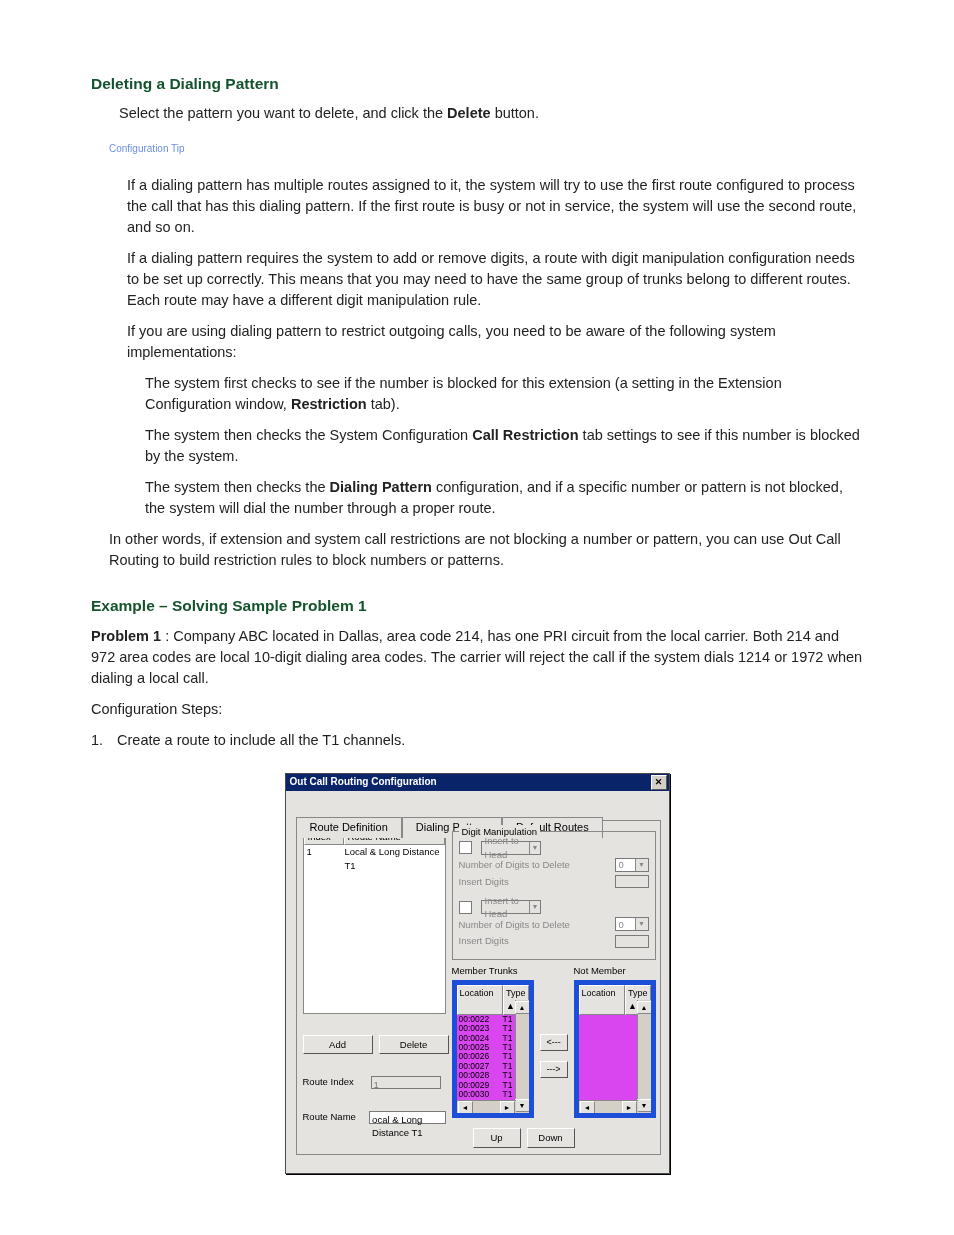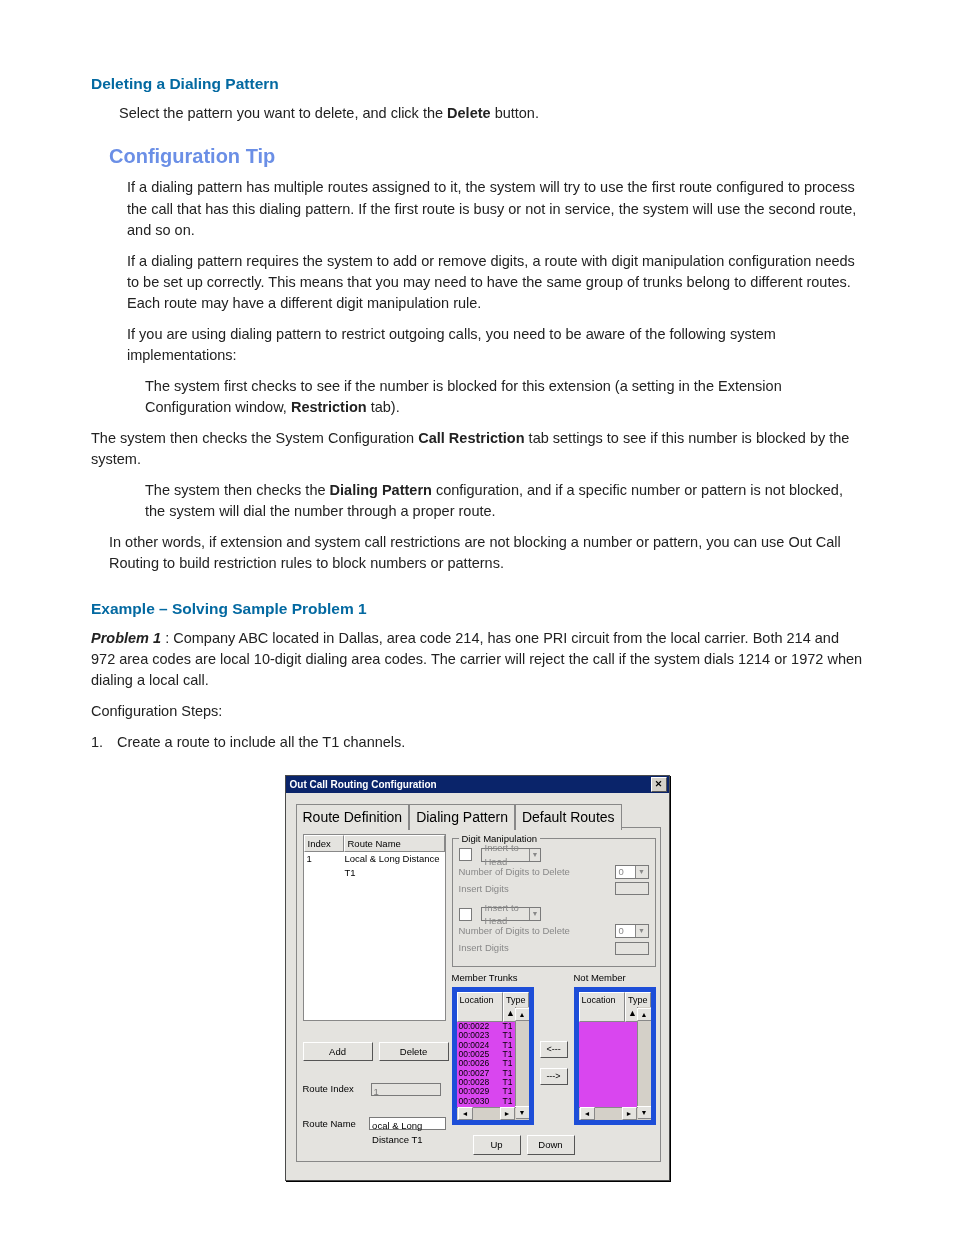--- a/index.html
+++ b/index.html
@@ -1,35 +1,35 @@
 <!DOCTYPE html>
 <html><head>
 <meta charset="utf-8">
 <style>
   body{margin:0;background:#fff;font-family:"Helvetica Neue",Arial,sans-serif;font-size:14.5px;color:#222;line-height:1.45}
   .page{width:954px;min-height:1235px;box-sizing:border-box;padding:49px 91px 60px 91px;position:relative}
   
-  .h3{font-size:15.5px;color:#0369a1;font-weight:700;margin:24px 0 8px 0}
-  .h4{font-size:20px;color:#6b8fe6;font-weight:700;margin:18px 0 6px 0}
+  .h3{font-size:15.5px;color:#14532d;font-weight:700;margin:24px 0 8px 0}
+  .h4{font-size:10px;color:#6b8fe6;font-weight:400;margin:18px 0 18px 0}
   
   p{margin:6px 0 10px 0}
   .intro{margin-left:28px}
   .indent1{margin-left:36px}
-  .bold-italic{font-weight:700;font-style:italic}
+  .bold-italic{font-weight:700;}
   .bold{font-weight:700}
   .num{display:inline-block;width:22px}
   
   .dlg-wrap{display:flex;justify-content:center;margin-top:22px}
   .dlg{width:383px;background:#e4e3df;border:1px solid #4a4a4a;box-shadow:1px 1px 0 #000}
   .titlebar{height:17px;background:linear-gradient(#0a246a,#0a246a);display:flex;align-items:center;padding:0 2px 0 4px;justify-content:space-between}
   .titlebar span.t{color:#fff;font-size:10px;font-weight:700}
   .closex{width:14px;height:13px;background:#d4d0c8;border:1px solid #fff;border-right-color:#555;border-bottom-color:#555;display:flex;align-items:center;justify-content:center;font-size:9px;font-weight:700;color:#000;line-height:1}
   .dlg-body{padding:6px 8px 18px 10px;font-size:9.5px;color:#000}
   .tabs{display:flex;gap:0;margin-top:2px}
-  .tab{font-size:14px;padding:2px 6px;border:1px solid #888;border-bottom:none;background:#e4e3df;position:relative;top:3px}
+  .tab{font-size:11px;padding:2px 13px;border:1px solid #888;border-bottom:none;background:#e4e3df;position:relative;top:18px}
   .tab.active{background:#e4e3df;z-index:2}
   .tabpanel{border:1px solid #888;background:#e4e3df;padding:6px;display:flex;gap:6px}
   
   .leftcol{width:143px;display:flex;flex-direction:column;gap:21px}
   .routelist{border:1px solid #888;background:#fff;height:185px;overflow:hidden}
   .routelist-hdr{display:flex;font-size:9.5px}
   .routelist-hdr div{border:1px solid #fff;border-right-color:#888;border-bottom-color:#888;background:#e4e3df;padding:1px 3px}
   .routelist-hdr .c1{width:32px}
   .routelist-hdr .c2{flex:1}
   .routelist-row{display:flex;font-size:9.5px}
@@ -87,21 +87,21 @@
 <div class="h4" style="margin-left:18px">Configuration Tip</div>
 <p class="indent1">If a dialing pattern has multiple routes assigned to it, the system will try to use the first route configured to process the call that has this dialing pattern. If the first route is busy or not in service, the system will use the second route, and so on.</p>
 <p class="indent1">If a dialing pattern requires the system to add or remove digits, a route with digit manipulation configuration needs to be set up correctly. This means that you may need to have the same group of trunks belong to different routes. Each route may have a different digit manipulation rule.</p>
 <p class="indent1">If you are using dialing pattern to restrict outgoing calls, you need to be aware of the following system implementations:</p>
 
 <p style="margin-left:54px">
   <span>The system first checks to see if the number is blocked for this extension (a setting in the Extension Configuration window, </span>
   <span class="bold">Restriction</span>
   <span> tab).</span>
 </p>
-<p style="">
+<p style="margin-left:54px">
   <span>The system then checks the System Configuration </span>
   <span class="bold">Call Restriction</span>
   <span> tab settings to see if this number is blocked by the system.</span>
 </p>
 <p style="margin-left:54px">
   <span>The system then checks the </span>
   <span class="bold">Dialing Pattern</span>
   <span> configuration, and if a specific number or pattern is not blocked, the system will dial the number through a proper route.</span>
 </p>
 

